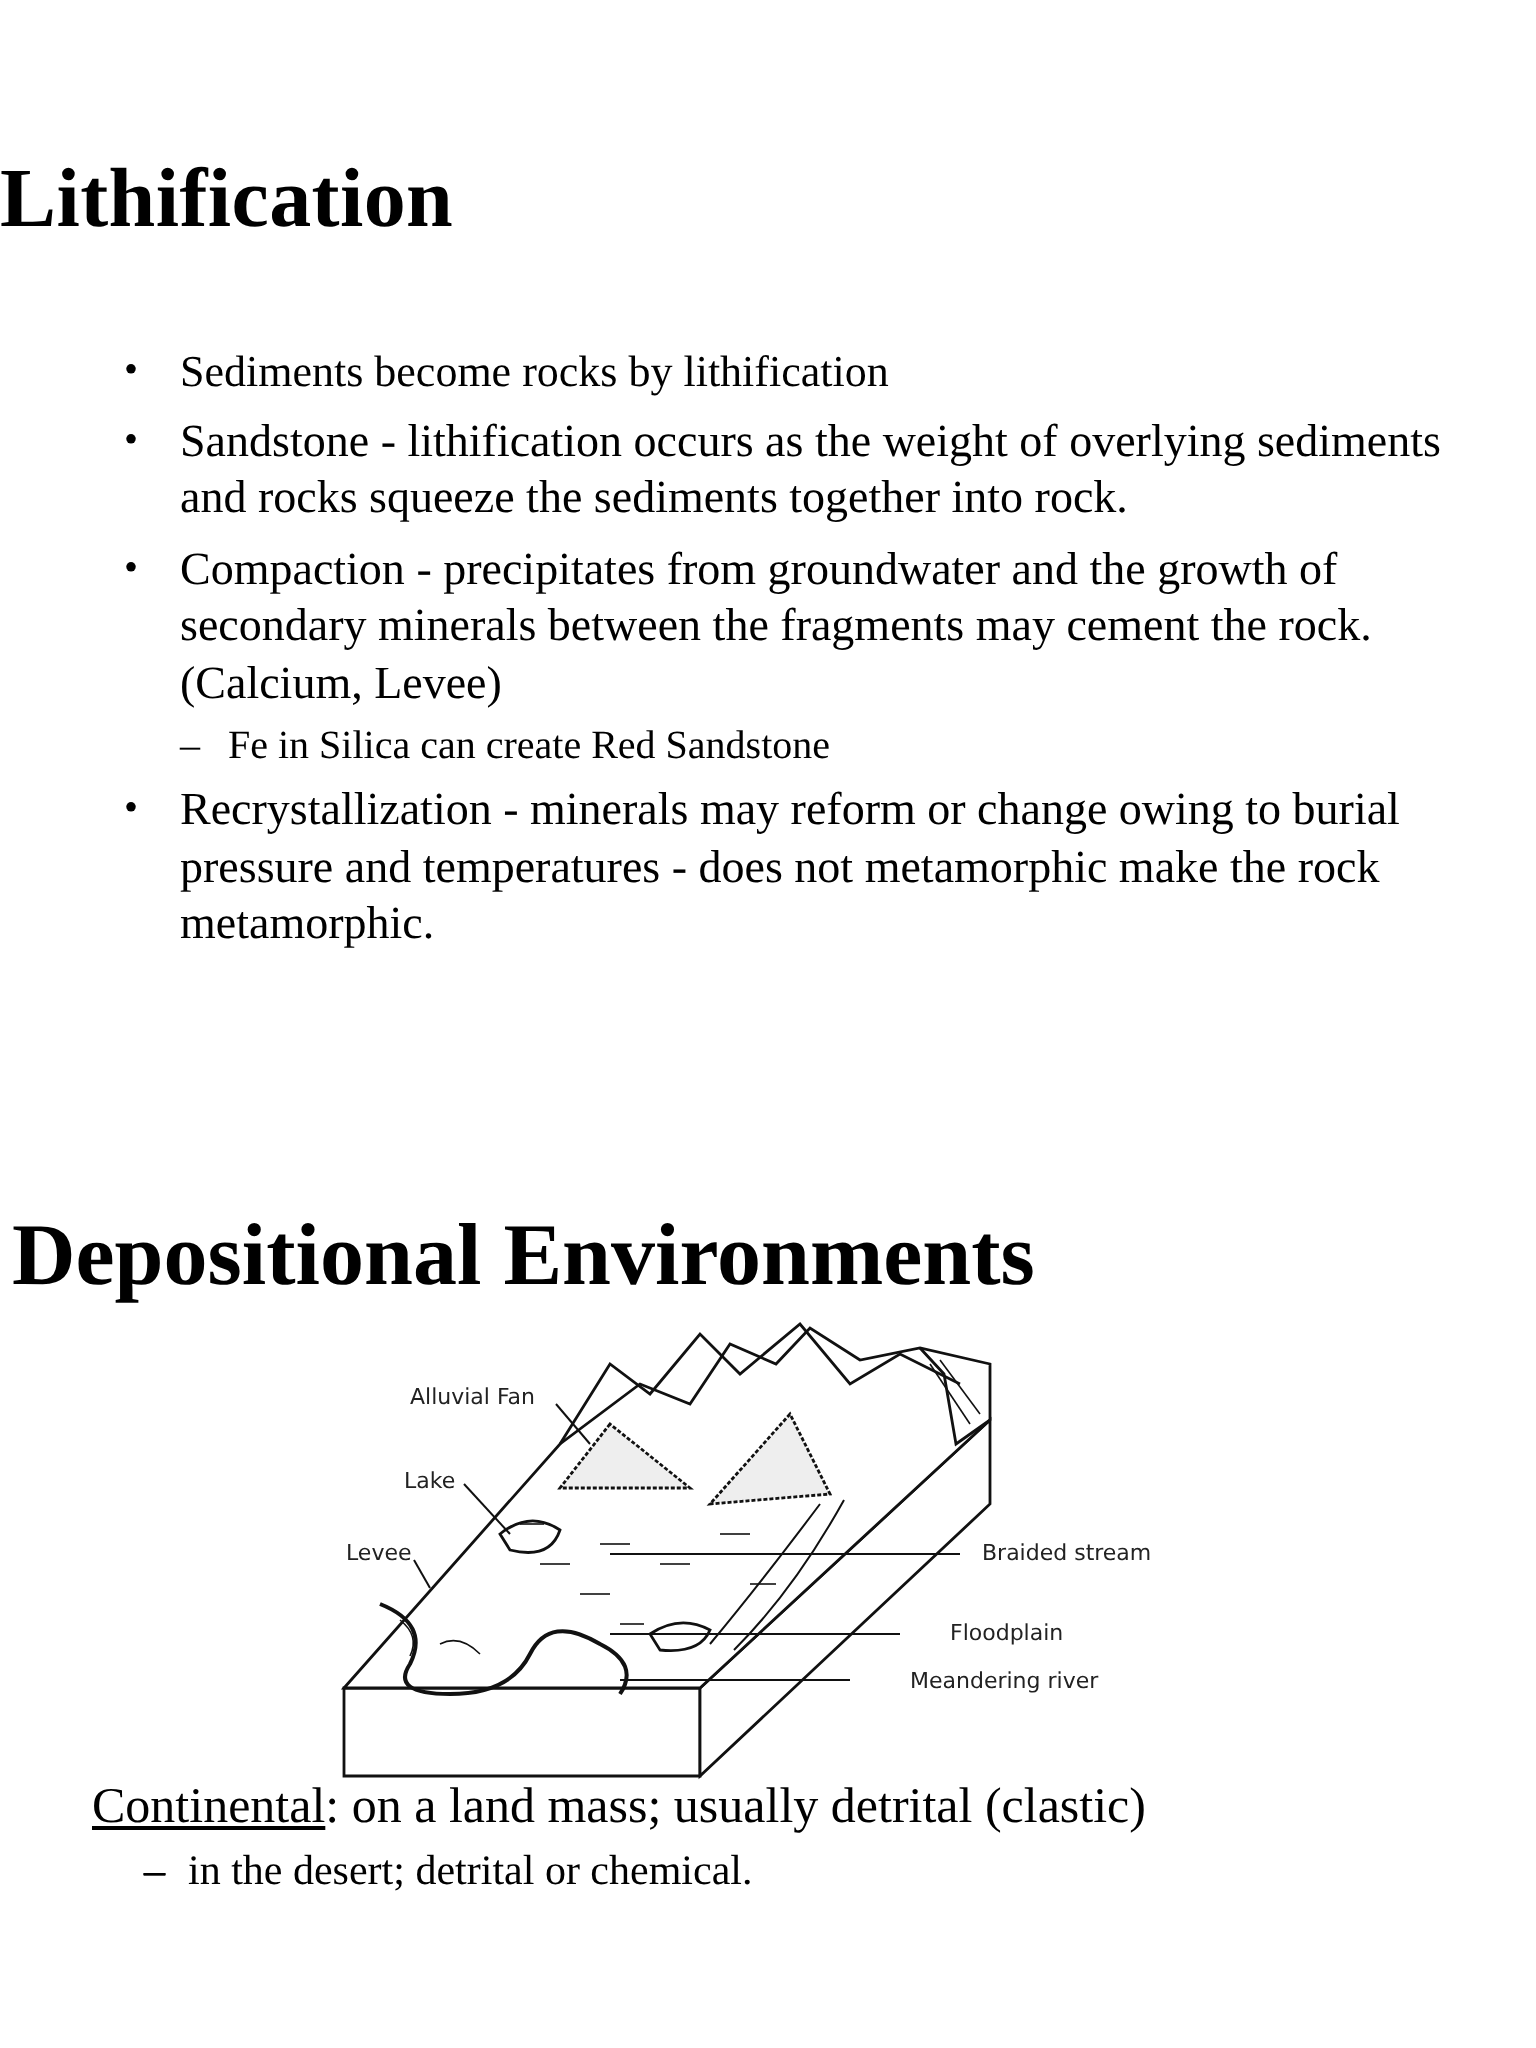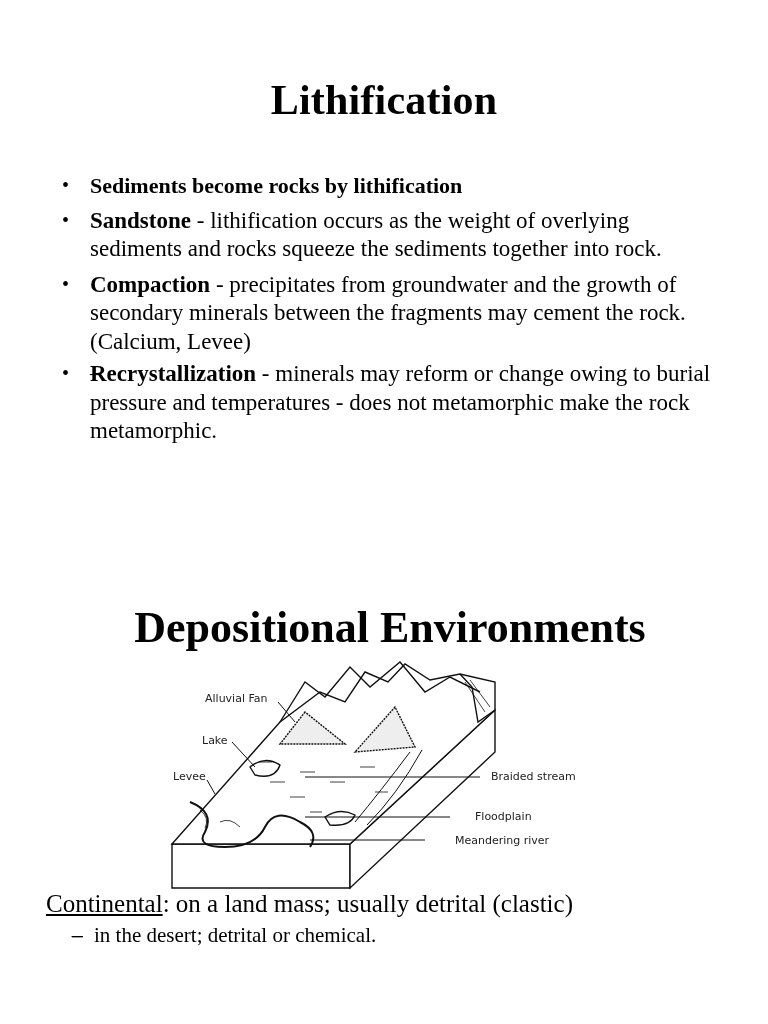--- a/index.html
+++ b/index.html
@@ -1,29 +1,29 @@
 <!DOCTYPE html>
 <html><head>
   <meta charset="utf-8">
   <style>
     html, body { margin: 0; padding: 0; background: #ffffff; }
     body {
       width: 768px; height: 1024px; overflow: hidden; position: relative;
       font-family: "Liberation Serif", "DejaVu Serif", serif; color: #000;
     }
     .slide-title {
-      position: absolute; left: 0; width: 768px; text-align: center;
+      position: absolute; left: 0; width: 768px; text-align: left;
       font-weight: bold; margin: 0;
     }
     #title1 { top: 76px; font-size: 42px; letter-spacing: 0.2px; }
     #title2 { top: 602px; font-size: 44px; left: 6px; }
     .bullets { position: absolute; left: 62px; top: 172px; width: 660px; margin: 0; padding: 0; list-style: none; }
     .bullet { position: relative; padding-left: 28px; font-size: 23px; line-height: 28.5px; margin-bottom: 7px; }
     .bullet .dot { position: absolute; left: 0; top: -1px; font-size: 20px; }
-    .bullet b { font-weight: bold; }
+    .bullet b { font-weight: normal; }
     .bullet.first { font-size: 22px; margin-bottom: 6px; }
     .sub { position: relative; padding-left: 52px; font-size: 20px; line-height: 28px; margin-top: 0; margin-bottom: 4px; }
     .sub .dash { position: absolute; left: 28px; }
     .diagram { position: absolute; left: 160px; top: 652px; width: 430px; height: 240px; }
     .diag-label { font-family: "DejaVu Sans", "Liberation Sans", sans-serif; font-size: 11px; fill: #222; }
     .continental { position: absolute; left: 46px; top: 889px; font-size: 25px; line-height: 30px; }
     .continental u { text-decoration: underline; }
     .cont-list { position: absolute; left: 72px; top: 921px; list-style: none; margin: 0; padding: 0; }
     .cont-list li { position: relative; padding-left: 22px; font-size: 21px; line-height: 29.5px; }
     .cont-list li .dash { position: absolute; left: 0; }
@@ -41,20 +41,21 @@
   <li class="bullet">
     <span class="dot">•</span>
     <b>Sandstone</b><span> - lithification occurs as the weight of overlying sediments and rocks squeeze the sediments together into rock.</span>
   </li>
   <li class="bullet" style="margin-bottom:3px">
     <span class="dot">•</span>
     <b>Compaction</b><span> - precipitates from groundwater and the growth of secondary minerals between the fragments may cement the rock. (Calcium, Levee)</span>
   </li>
   <li class="sub">
     <span class="dash">–</span>
+    <span>Fe in Silica can create Red Sandstone</span>
   </li>
   <li class="bullet">
     <span class="dot">•</span>
     <b>Recrystallization</b><span> - minerals may reform or change owing to burial pressure and temperatures - does not metamorphic make the rock metamorphic.</span>
   </li>
 </ul>
 
 <h1 id="title2" class="slide-title">Depositional Environments</h1>
 
 <svg class="diagram" viewBox="0 0 430 240">

